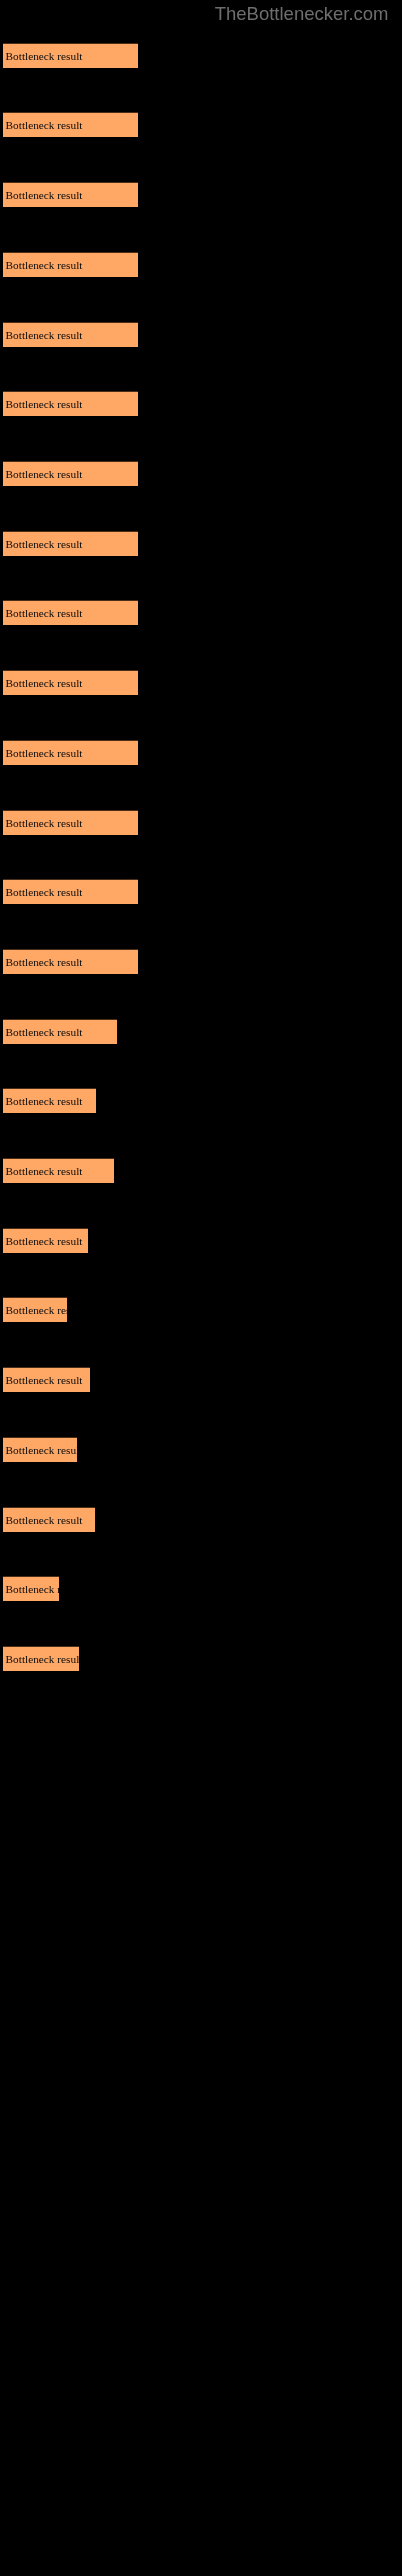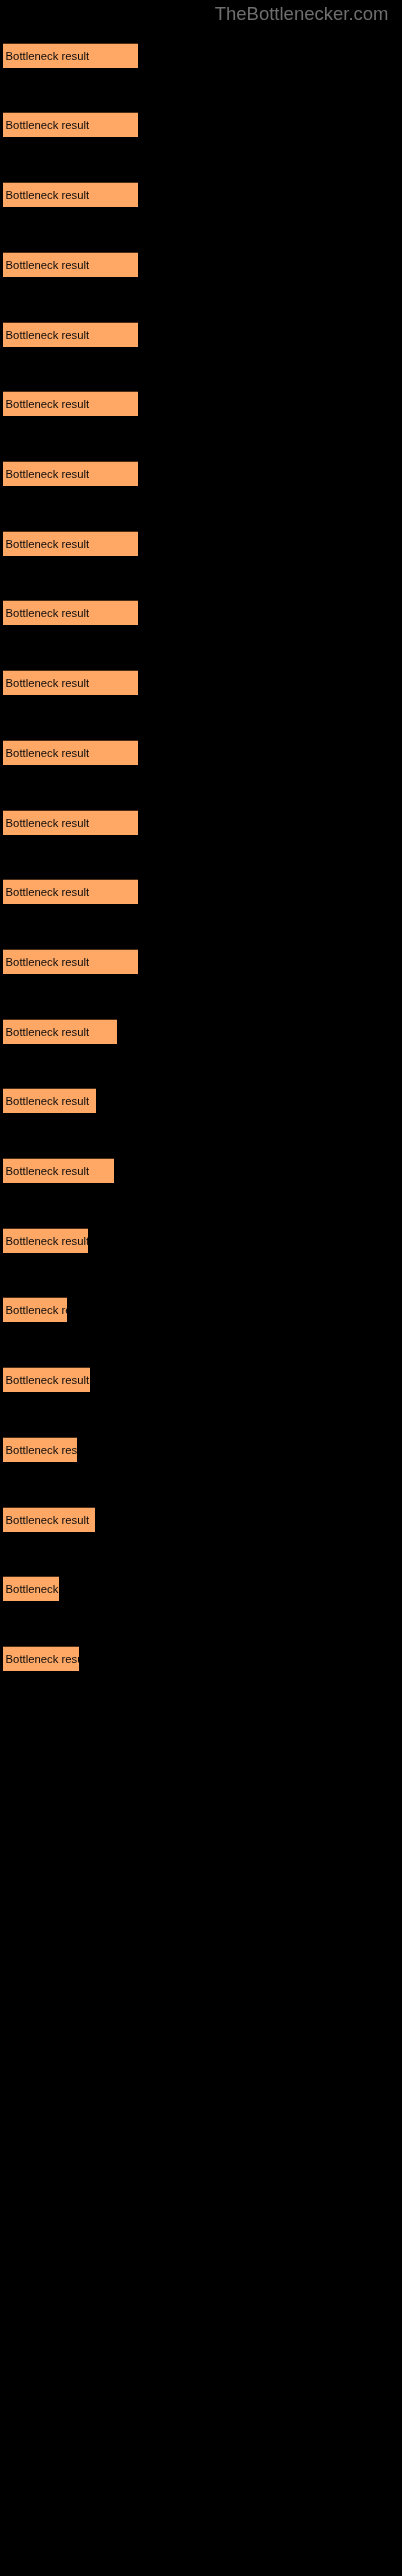--- a/index.html
+++ b/index.html
@@ -56,21 +56,21 @@
     border-top: 1.6px solid #4a2d16;
     box-sizing: border-box;
     overflow: hidden;
     white-space: nowrap;
   }
   .bar-label {
     position: absolute;
     left: 2.4px;
     top: 50%;
     transform: translateY(-50%);
-    font-family: Liberation Sans, sans-serif;
+    font-family: Liberation Serif, serif;
     font-size: 11.3px;
     line-height: 13px;
     color: #0a0a0a;
     white-space: nowrap;
     pointer-events: none;
   }
 </style>
 </head>
 <body>
 

